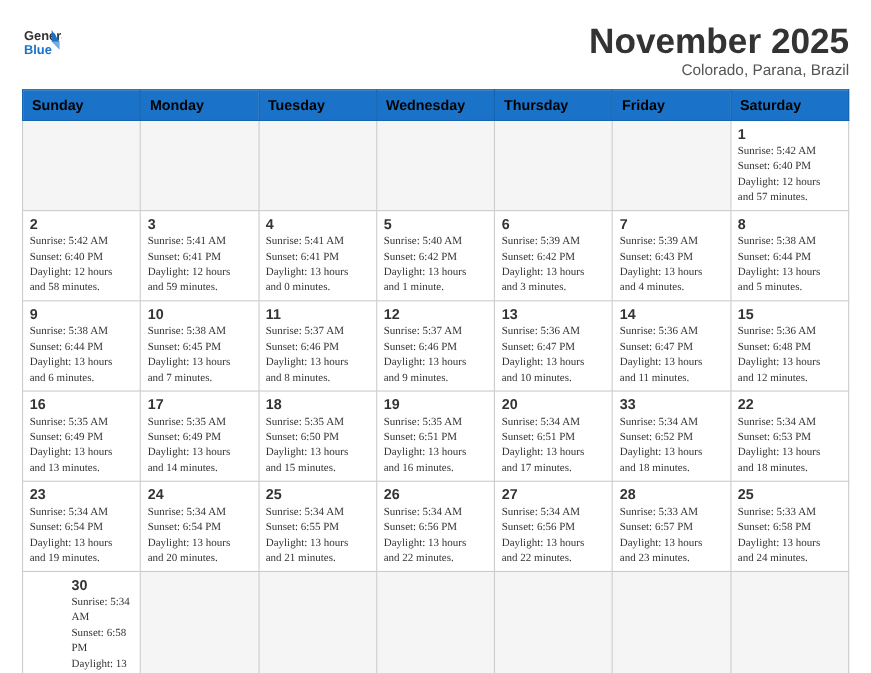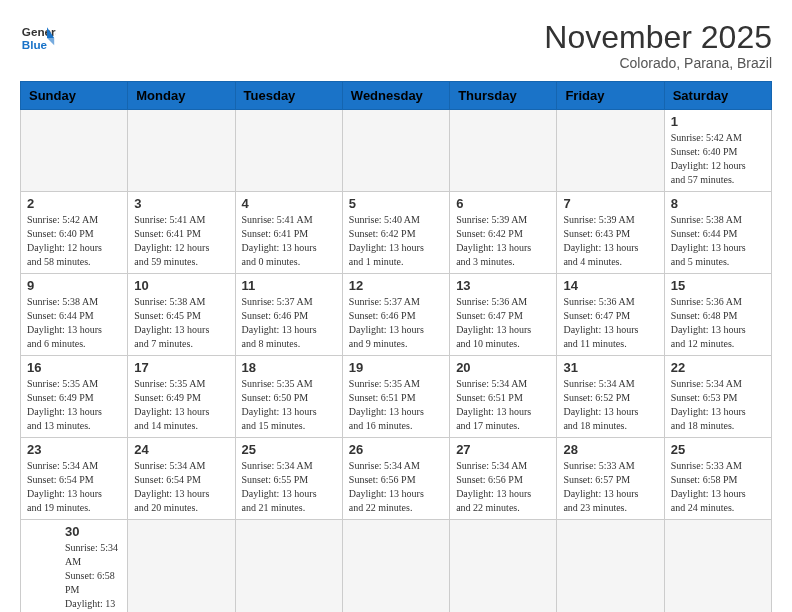--- a/index.html
+++ b/index.html
@@ -23,21 +23,21 @@
     }
     .logo-icon {
       width: 36px;
       height: 36px;
     }
     .title-block {
       text-align: right;
     }
     .cal-title {
       font-size: 32px;
-      font-weight: normal;
+      font-weight: bold;
       color: #333;
       line-height: 1.1;
     }
     .cal-subtitle {
       font-size: 14px;
       color: #555;
     }
     .calendar {
       width: 100%;
       border-collapse: collapse;
@@ -264,21 +264,21 @@
 and 16 minutes.</div>
         </td>
         <td>
           <span class="day-number">20</span>
           <div class="day-info" style="white-space: pre-line;">Sunrise: 5:34 AM
 Sunset: 6:51 PM
 Daylight: 13 hours
 and 17 minutes.</div>
         </td>
         <td>
-          <span class="day-number">31</span>
+          <span class="day-number">33</span>
           <div class="day-info" style="white-space: pre-line;">Sunrise: 5:34 AM
 Sunset: 6:52 PM
 Daylight: 13 hours
 and 18 minutes.</div>
         </td>
         <td>
           <span class="day-number">22</span>
           <div class="day-info" style="white-space: pre-line;">Sunrise: 5:34 AM
 Sunset: 6:53 PM
 Daylight: 13 hours

